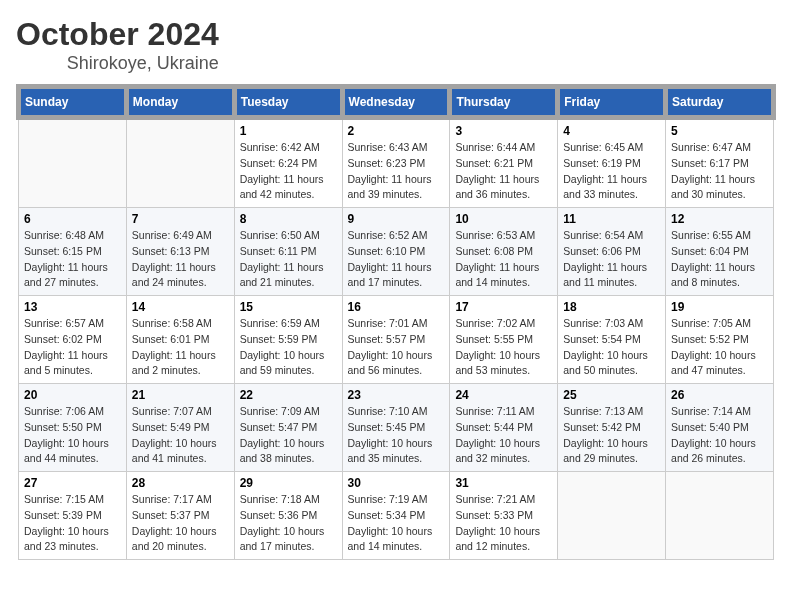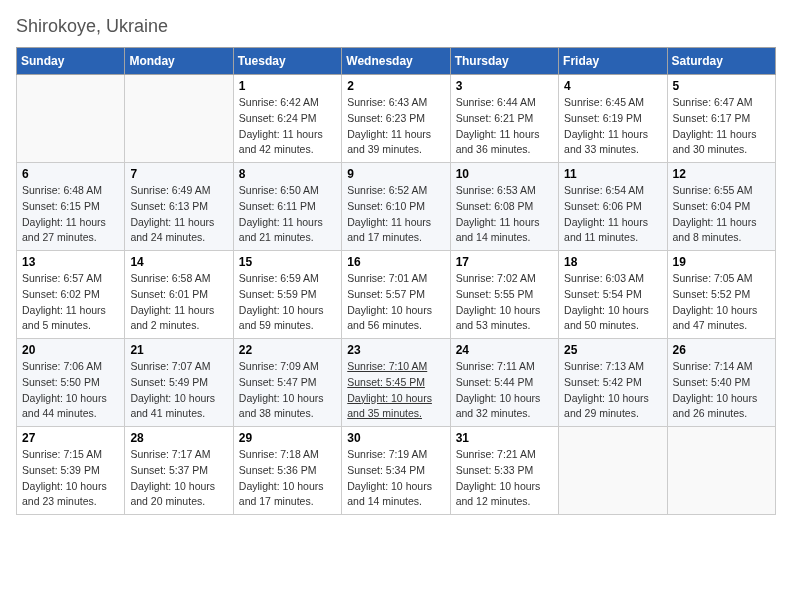--- a/index.html
+++ b/index.html
@@ -42,21 +42,21 @@
       border-collapse: collapse;
       font-size: 11px;
     }
     thead tr th {
       background-color: #2962b3;
       color: #fff;
       padding: 6px 4px;
       text-align: left;
       font-size: 12px;
       font-weight: bold;
-      border: 1px solid #a3a3a3;
+      border: 5px solid #a3a3a3;
     }
     tbody tr td {
       border: 1px solid #ccc;
       padding: 4px 5px;
       vertical-align: top;
       min-height: 80px;
       background: #fff;
       width: calc(100% / 7);
     }
     tbody tr:nth-child(even) td {
@@ -74,20 +74,21 @@
     }
     .empty-cell {
       background: #f9f9f9;
     }
   </style>
 </head>
 <body>
 
 <div class="header">
   <div class="title-block">
+    <div class="month-title">October 2024</div>
     <div class="location">Shirokoye, Ukraine</div>
   </div>
 </div>
 
 <table>
   <thead>
     <tr>
     <th>Sunday</th>
         <th>Monday</th>
         <th>Tuesday</th>
@@ -202,21 +203,21 @@
 Daylight: 10 hours and 56 minutes.</div>
         </td>
         <td>
           <div class="day-num">17</div>
           <div class="day-info" style="white-space: pre-line;">Sunrise: 7:02 AM
 Sunset: 5:55 PM
 Daylight: 10 hours and 53 minutes.</div>
         </td>
         <td>
           <div class="day-num">18</div>
-          <div class="day-info" style="white-space: pre-line;">Sunrise: 6:03 AM
+          <div class="day-info" style="white-space: pre-line;">Sunrise: 7:03 AM
 Sunset: 5:54 PM
 Daylight: 10 hours and 50 minutes.</div>
         </td>
         <td>
           <div class="day-num">19</div>
           <div class="day-info" style="white-space: pre-line;">Sunrise: 7:05 AM
 Sunset: 5:52 PM
 Daylight: 10 hours and 47 minutes.</div>
         </td>
       </tr>
@@ -234,21 +235,21 @@
 Daylight: 10 hours and 41 minutes.</div>
         </td>
         <td>
           <div class="day-num">22</div>
           <div class="day-info" style="white-space: pre-line;">Sunrise: 7:09 AM
 Sunset: 5:47 PM
 Daylight: 10 hours and 38 minutes.</div>
         </td>
         <td>
           <div class="day-num">23</div>
-          <div class="day-info" style="white-space: pre-line; text-decoration: underline;">Sunrise: 7:10 AM
+          <div class="day-info" style="white-space: pre-line;">Sunrise: 7:10 AM
 Sunset: 5:45 PM
 Daylight: 10 hours and 35 minutes.</div>
         </td>
         <td>
           <div class="day-num">24</div>
           <div class="day-info" style="white-space: pre-line;">Sunrise: 7:11 AM
 Sunset: 5:44 PM
 Daylight: 10 hours and 32 minutes.</div>
         </td>
         <td>

